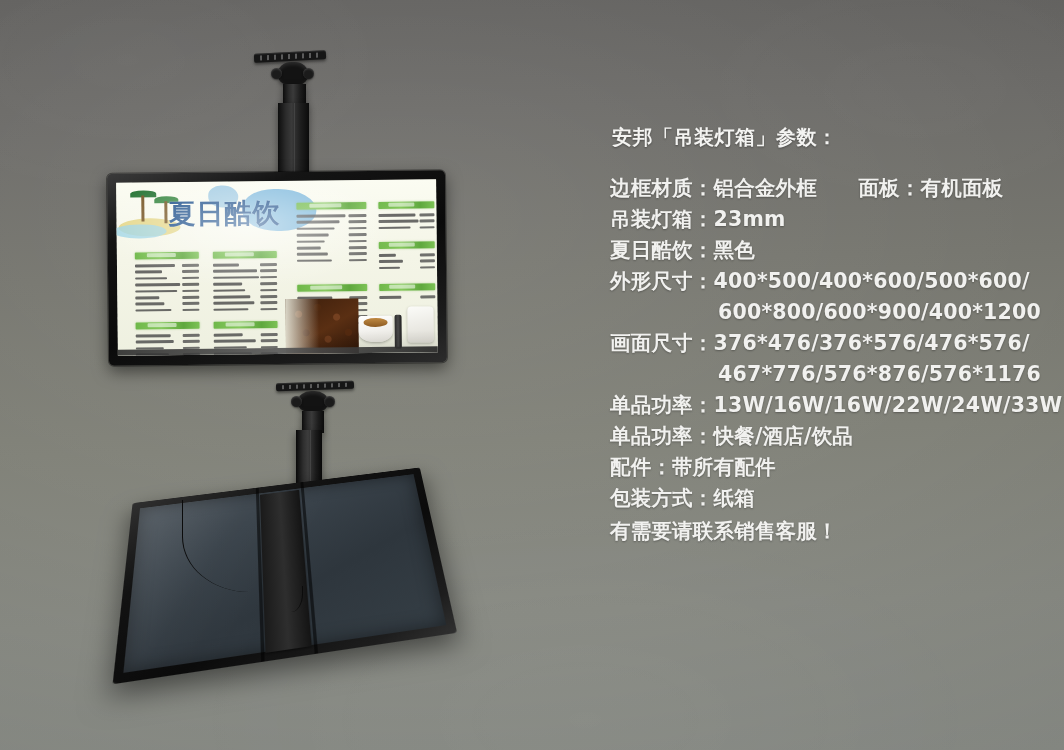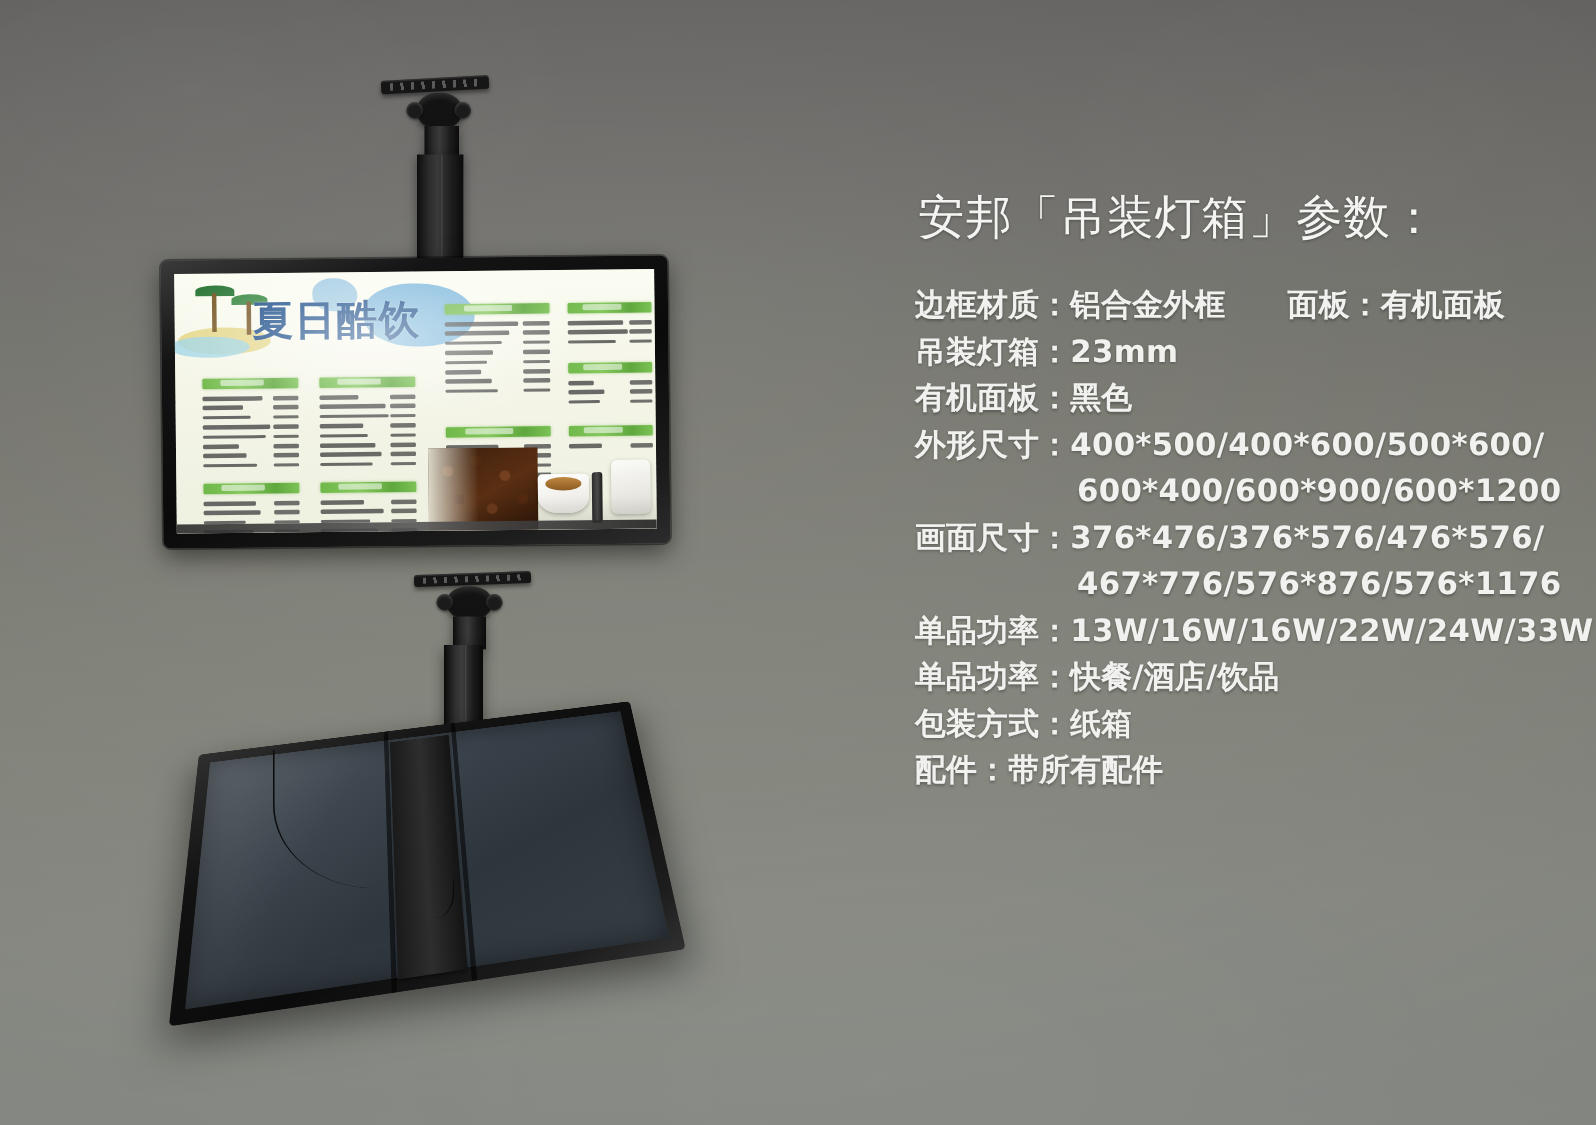--- a/index.html
+++ b/index.html
@@ -122,21 +122,21 @@
      background:linear-gradient(118deg,rgba(255,255,255,.12) 0%,rgba(255,255,255,.02) 30%,rgba(255,255,255,0) 55%);}
   .bk-rib{position:absolute;top:0;bottom:0;width:3px;background:rgba(0,0,0,.55);}
   .bk-strip{position:absolute;background:linear-gradient(90deg,#1a1a1a,#2e2e2e,#141414);
      box-shadow:0 1px 2px rgba(0,0,0,.45);}
 
   .cable{position:absolute;border:0 solid transparent;border-left:1.6px solid #0b0b0b;
      border-radius:0 0 0 60%;}
 
   
   #spec-panel{position:absolute;left:610px;top:124px;width:430px;}
-  #spec-title{font-size:31px;font-weight:400;color:#f4f4f2;letter-spacing:.5px;
+  #spec-title{font-size:20px;font-weight:700;color:#f4f4f2;letter-spacing:.5px;
      margin:0 0 22px 2px;text-shadow:0 1px 2px rgba(0,0,0,.35);
      font-family:"DejaVu Sans","Liberation Sans",sans-serif;}
   .spec-line{font-size:20.5px;font-weight:700;color:#f1f1ef;line-height:31px;
      white-space:nowrap;letter-spacing:.2px;text-shadow:0 1px 2px rgba(0,0,0,.3);
      font-family:"DejaVu Sans","Liberation Sans",sans-serif;}
   .spec-line.cont{padding-left:108px;}
   #contact-line{margin-top:2px;}
 </style>
 </head>
 <body>
@@ -452,24 +452,25 @@
     <div class="cable" style="left:182px;top:500px;width:110px;height:92px;"></div>
     <div class="cable" style="left:286px;top:586px;width:16px;height:26px;border-radius:0 0 70% 0;
                 border-left:0;border-right:1.6px solid #0b0b0b;"></div>
   </div>
 
   <div id="spec-panel">
     <h1 id="spec-title">安邦「吊装灯箱」参数：</h1>
 
     <div class="spec-line">边框材质：铝合金外框　　面板：有机面板</div>
     <div class="spec-line">吊装灯箱：23mm</div>
-    <div class="spec-line">有机面板：黑色</div>
+    <div class="spec-line">夏日酷饮：黑色</div>
     <div class="spec-line">外形尺寸：400*500/400*600/500*600/</div>
-    <div class="spec-line cont">600*400/600*900/600*1200</div>
+    <div class="spec-line cont">600*800/600*900/400*1200</div>
     <div class="spec-line">画面尺寸：376*476/376*576/476*576/</div>
     <div class="spec-line cont">467*776/576*876/576*1176</div>
     <div class="spec-line">单品功率：13W/16W/16W/22W/24W/33W</div>
     <div class="spec-line">单品功率：快餐/酒店/饮品</div>
+    <div class="spec-line">配件：带所有配件</div>
     <div class="spec-line">包装方式：纸箱</div>
-    <div class="spec-line">配件：带所有配件</div>
+    <div class="spec-line" id="contact-line">有需要请联系销售客服！</div>
   </div>
 
 </div>
 
 </body></html>

